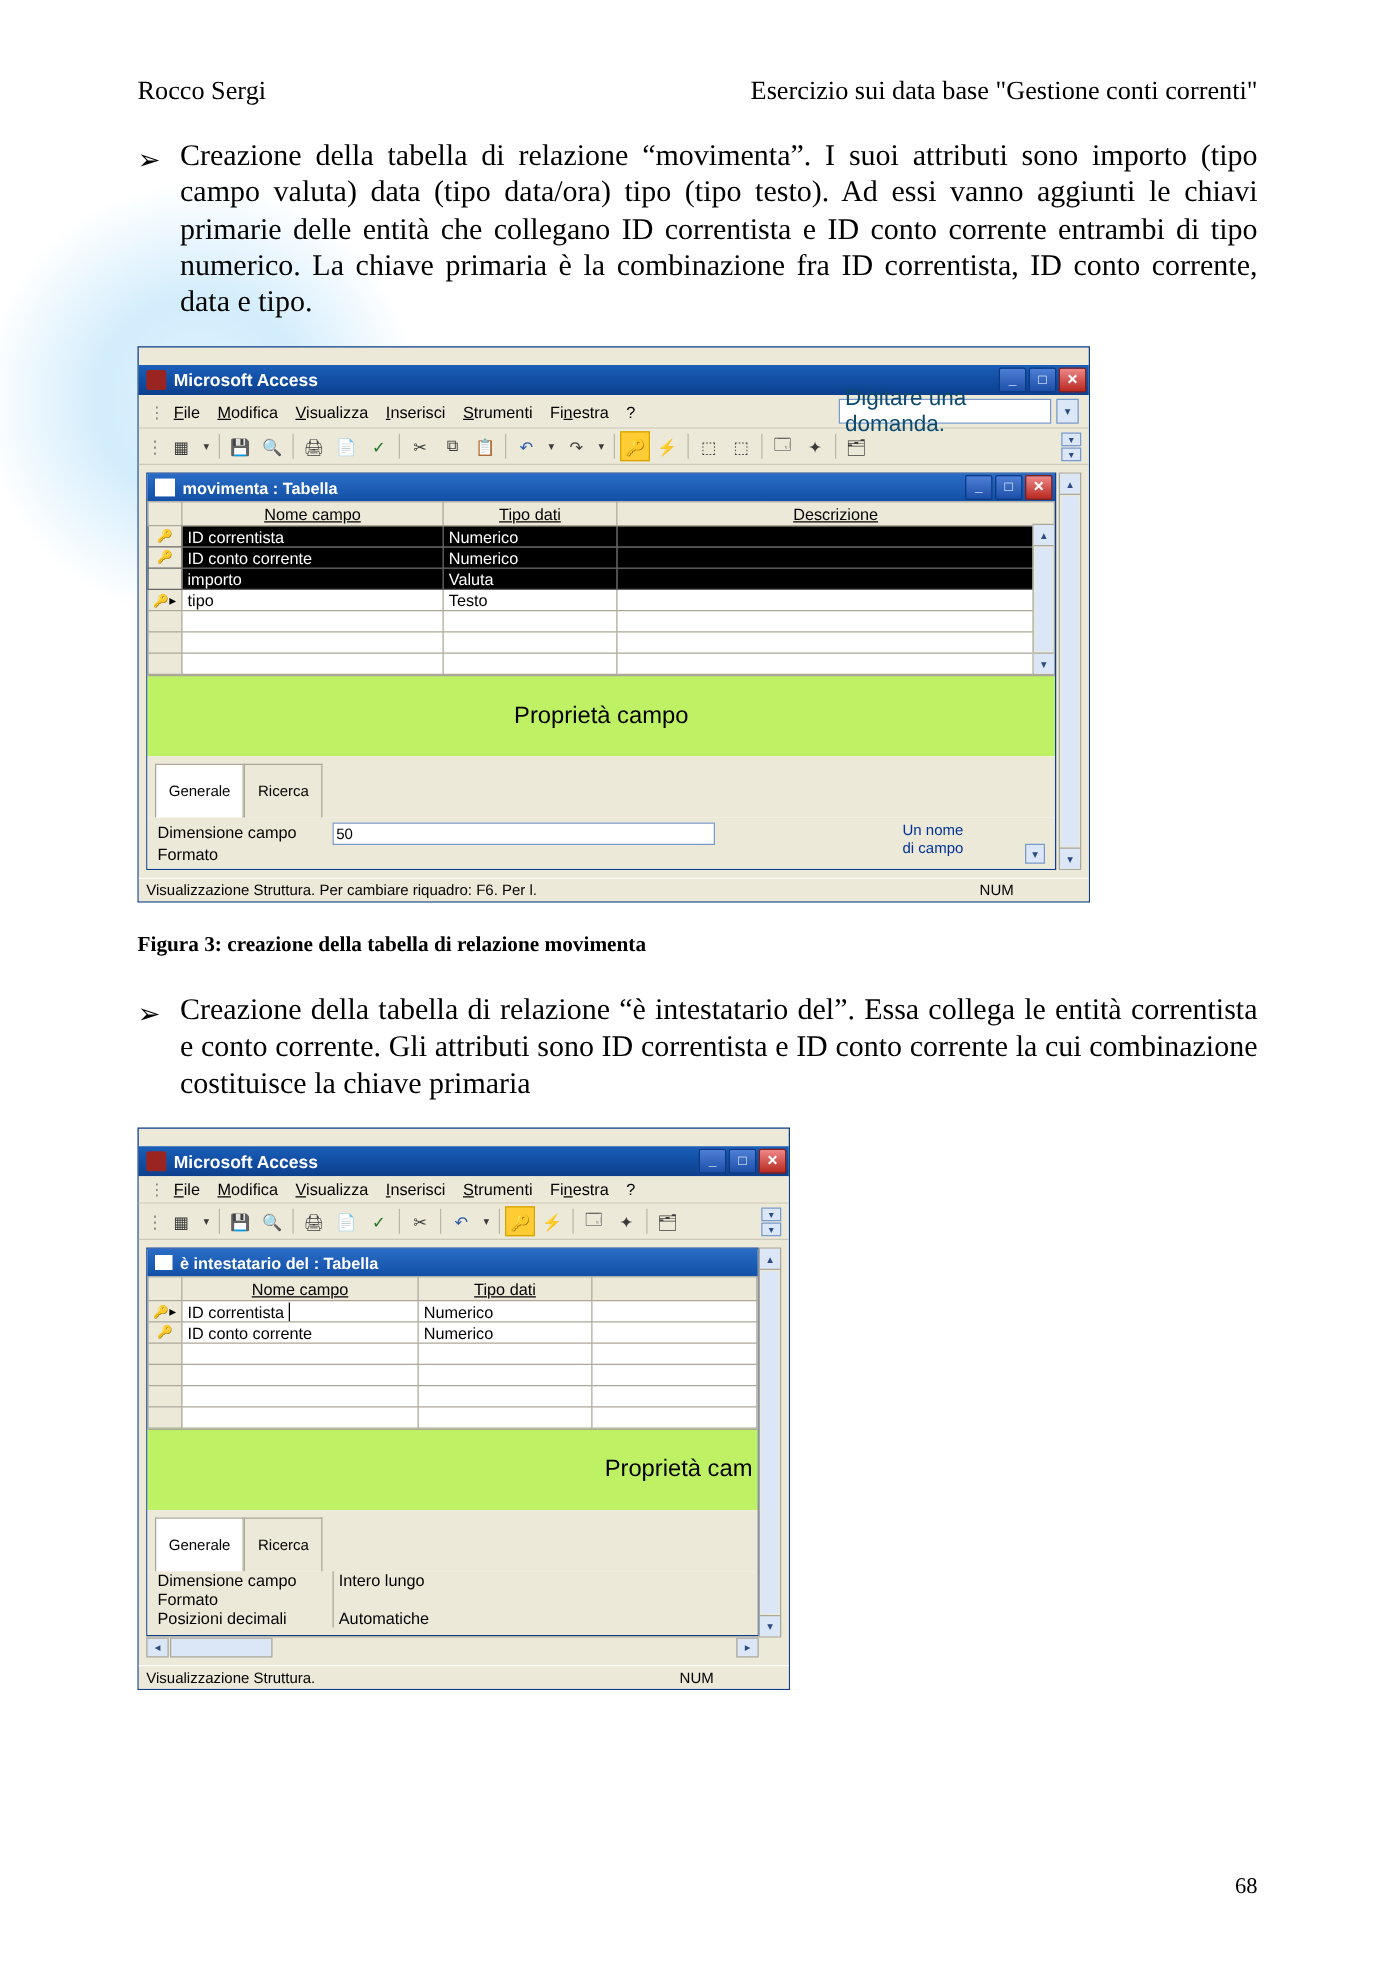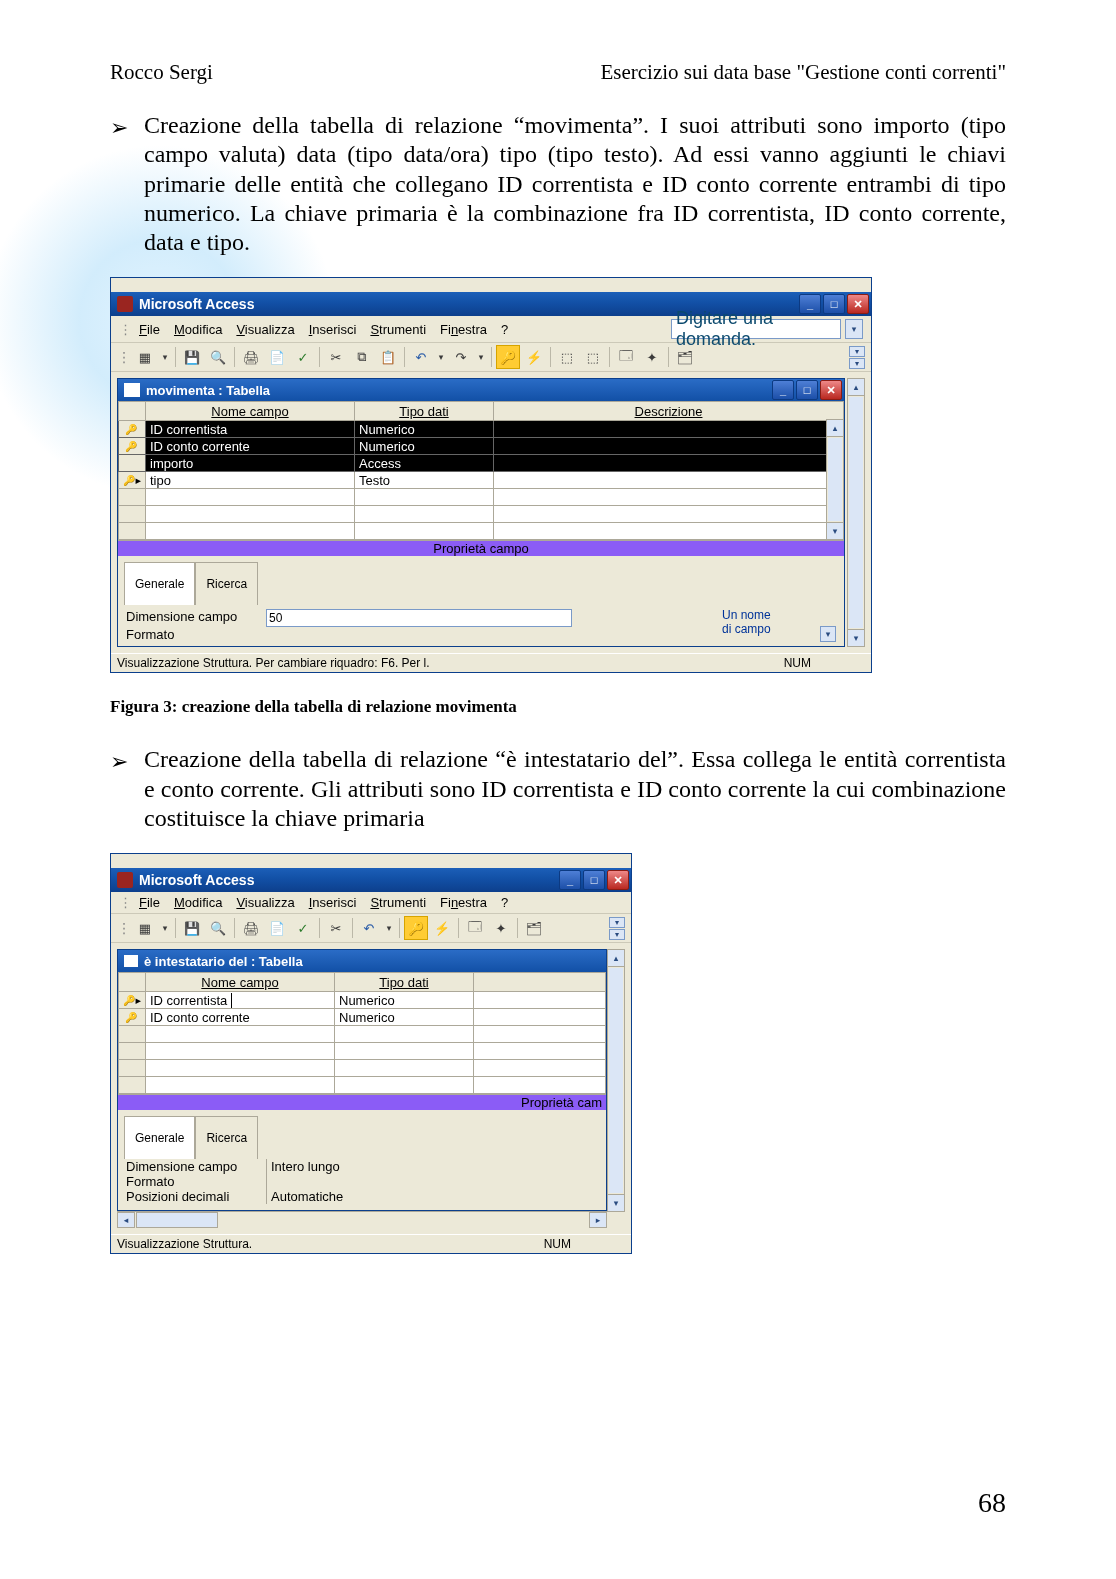--- a/index.html
+++ b/index.html
@@ -56,21 +56,21 @@
   }
   .caption {
     font-size: 17px;
     font-weight: bold;
     margin: 24px 0 28px 0;
   }
   .page-num {
     position: absolute;
     bottom: 60px;
     right: 110px;
-    font-size: 28px;
+    font-size: 18px;
   }
   
   .access-window {
     font-family: Tahoma, Arial, sans-serif;
     font-size: 14px;
     border: 1px solid #0b3f8c;
     background: #ece9d8;
     position: relative;
     z-index: 1;
   }
@@ -262,24 +262,24 @@
     border: 1px solid #666;
   }
   .table-grid .sel .rowhdr {
     background: #ece9d8;
     color: #000;
   }
   .table-grid .empty td {
     height: 16px;
   }
   .prop-label {
-    background: #8b5cf6;
+    background: #bef264;
     text-align: center;
-    font-size: 13px;
-    padding: 0 0;
+    font-size: 19px;
+    padding: 21px 0;
     border-top: 1px solid #aca899;
   }
   .tabs {
     display: flex;
     gap: 0;
     background: #ece9d8;
     padding: 6px 6px 0 6px;
     font-size: 12px;
   }
   .tab {
@@ -525,21 +525,21 @@
                   </tr>
                   <tr class="sel">
                     <td class="rowhdr"><span class="key-icon"></span></td>
                     <td>ID conto corrente</td>
                     <td>Numerico</td>
                     <td></td>
                   </tr>
                   <tr class="sel">
                     <td class="rowhdr"></td>
                     <td>importo</td>
-                    <td>Access</td>
+                    <td>Valuta</td>
                     <td></td>
                   </tr>
                   <tr>
                     <td class="rowhdr"><span class="key-icon"></span>▸</td>
                     <td>tipo</td>
                     <td>Testo</td>
                     <td></td>
                   </tr>
                 </tbody>
               <tbody>

